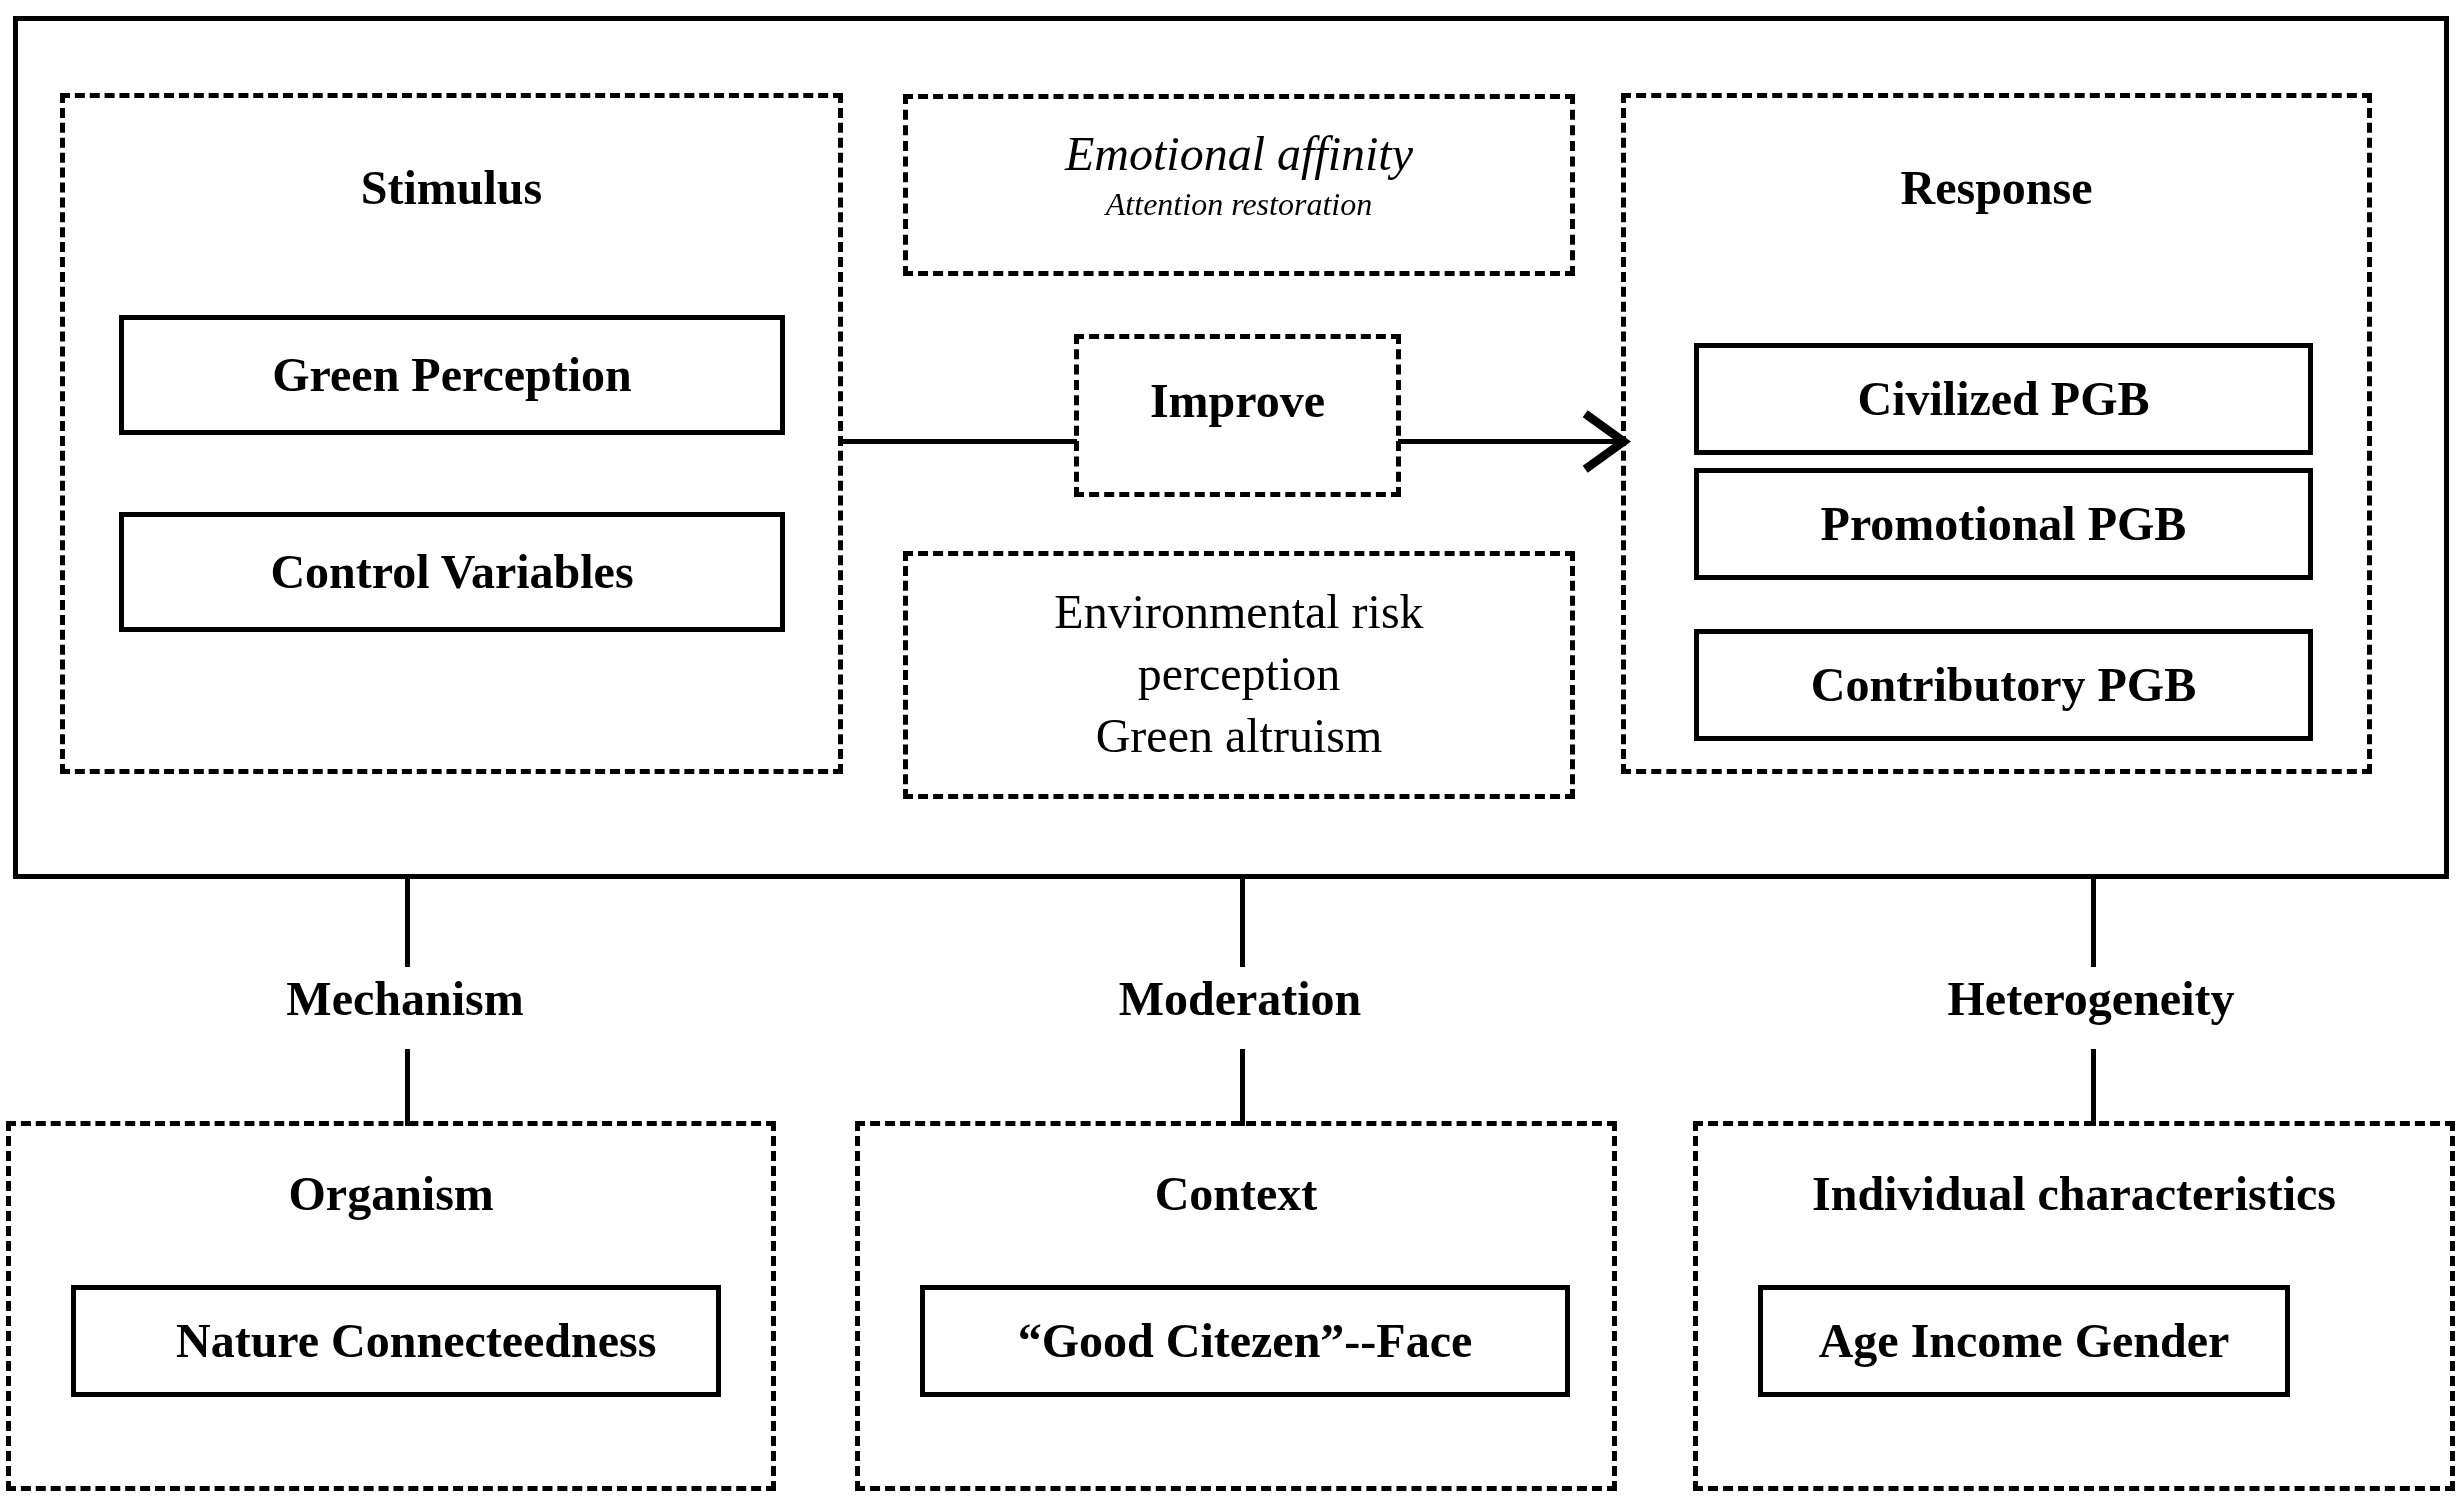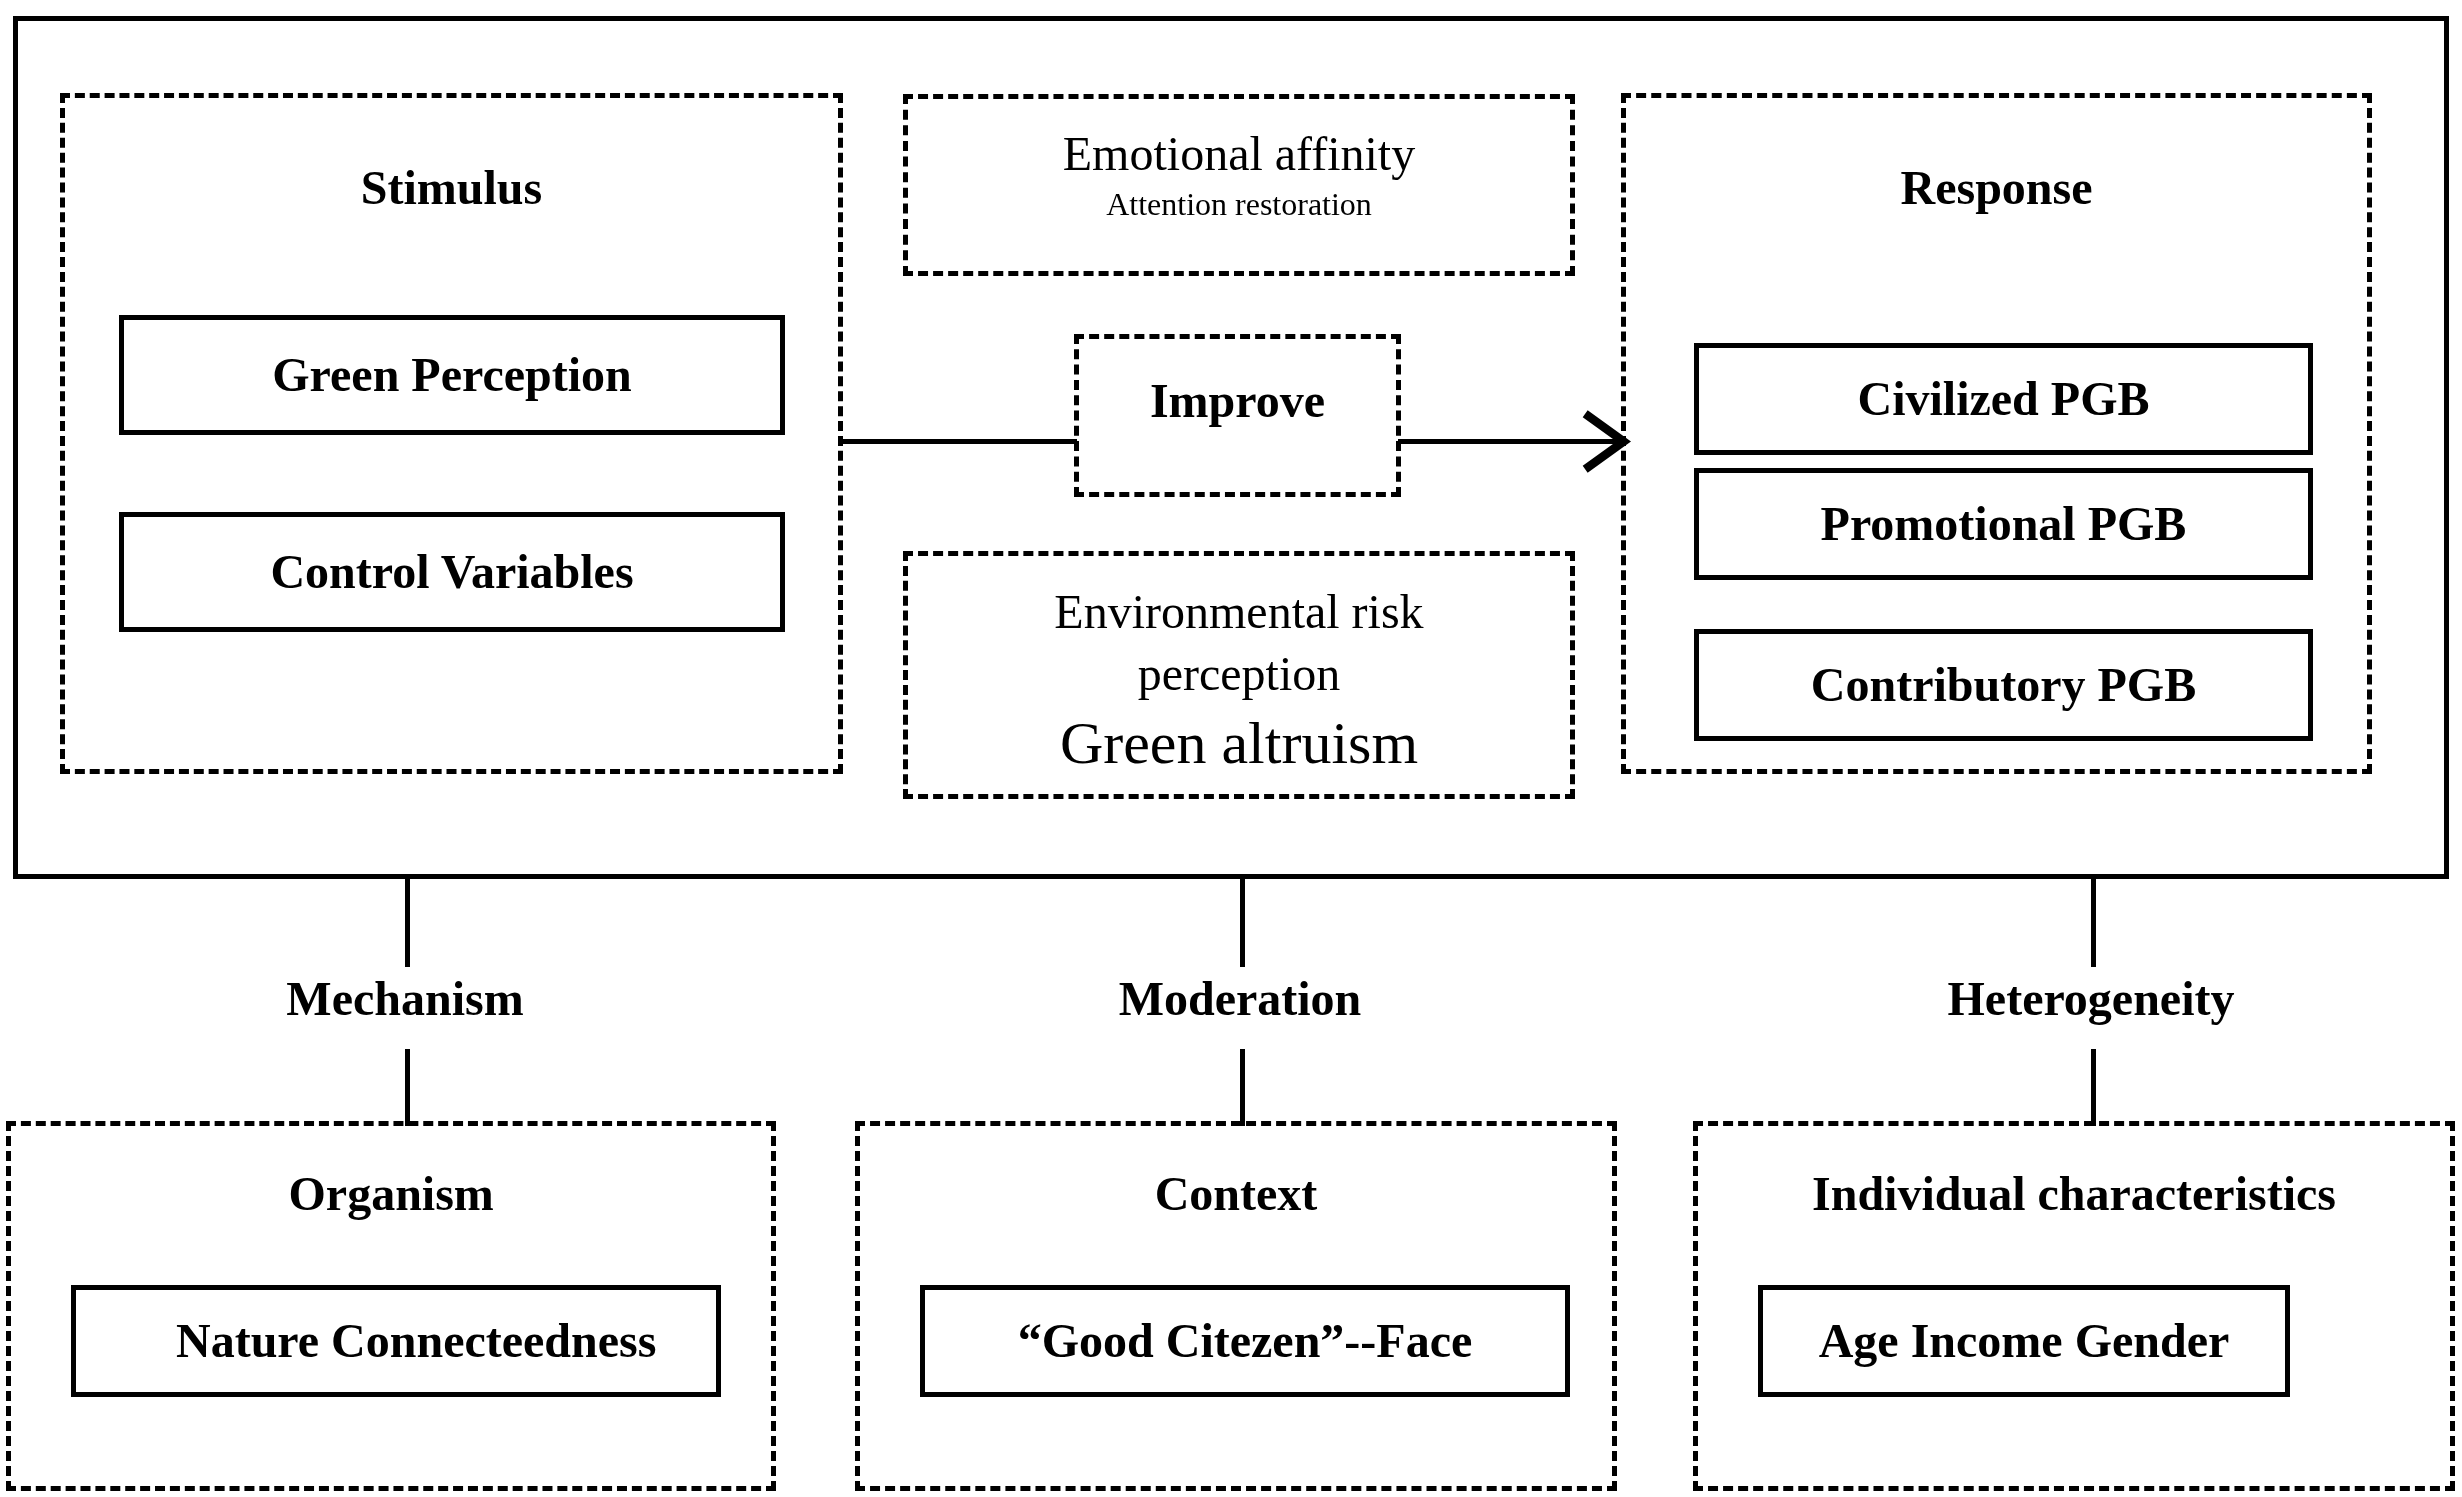--- a/index.html
+++ b/index.html
@@ -90,41 +90,41 @@
 
     <div class="solid-box" style="left:54px; top:217px; width:666px; height:120px;">
       <span class="t-bold box-label">Green Perception</span>
     </div>
 
     <div class="solid-box" style="left:54px; top:414px; width:666px; height:120px;">
       <span class="t-bold box-label">Control Variables</span>
     </div>
   </div>
 
-  <div class="dashed-frame" style="left:903px; top:94px; width:672px; height:182px;">
+  <div class="dashed-frame" style="left:903px; top:94px; width:672px; height:182px;font-style:italic;">
     <div class="t-reg" style="position:absolute; left:0; top:27px; width:100%; font-size:48px;">Emotional affinity</div>
     <div class="t-reg" style="position:absolute; left:0; top:87px; width:100%; font-size:32px;">Attention restoration</div>
   </div>
 
   <div class="dashed-frame" style="left:1074px; top:334px; width:327px; height:163px;">
     <div class="t-bold" style="position:absolute; left:0; top:37px; width:100%; font-size:48px;">Improve</div>
   </div>
 
   <div class="hline" style="left:843px; top:439px; width:234px;"></div>
 
   <div class="hline" style="left:1398px; top:439px; width:224px;"></div>
 
   <svg style="position:absolute; left:1579px; top:409px; width:54px; height:65px;" viewBox="0 0 70 84">
     <path d="M 8 6 L 58 42 L 8 78" fill="none" stroke="#000" stroke-width="11" stroke-linecap="butt" stroke-linejoin="miter"></path>
   </svg>
 
   <div class="dashed-frame" style="left:903px; top:551px; width:672px; height:248px;">
     <div class="t-reg" style="position:absolute; left:0; top:28px; width:100%; font-size:48px;">Environmental risk</div>
     <div class="t-reg" style="position:absolute; left:0; top:90px; width:100%; font-size:48px;">perception</div>
-    <div class="t-reg" style="position:absolute; left:0; top:152px; width:100%; font-size:60px;">Green altruism</div>
+    <div class="t-reg" style="position:absolute; left:0; top:152px; width:100%; font-size:48px;">Green altruism</div>
   </div>
 
   <div class="dashed-frame" style="left:1621px; top:93px; width:751px; height:681px;">
     <div class="section-title" style="left:0; top:62px; width:100%;">Response</div>
 
     <div class="solid-box" style="left:68px; top:209px; width:619px; height:112px;margin-top:36px;">
       <span class="t-bold box-label">Civilized PGB</span>
     </div>
 
     <div class="solid-box" style="left:68px; top:370px; width:619px; height:112px;">

